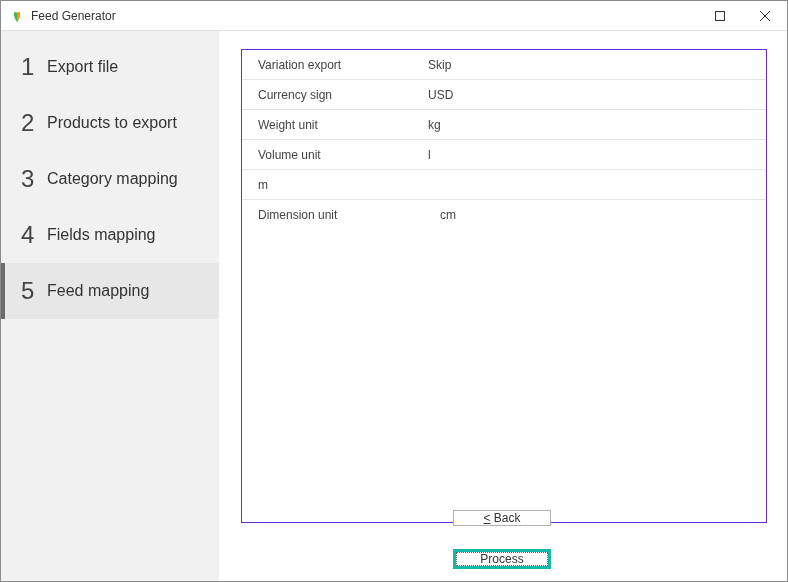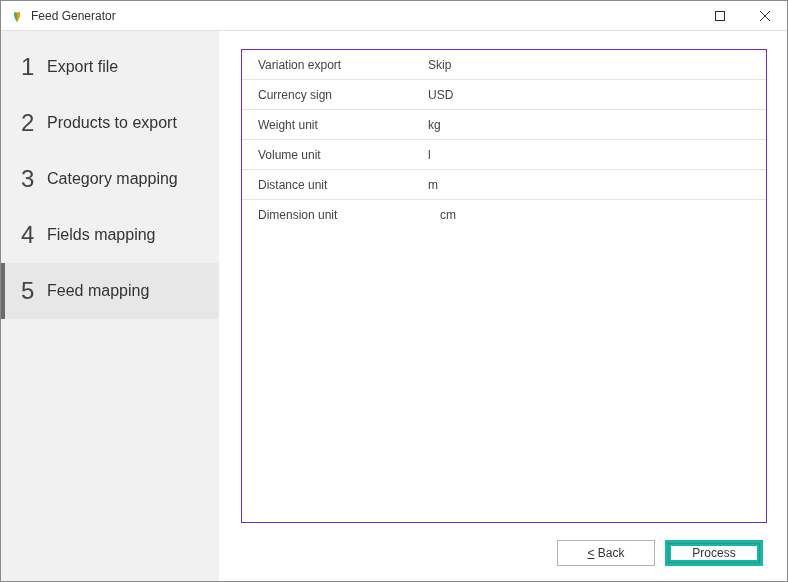--- a/index.html
+++ b/index.html
@@ -105,37 +105,39 @@
     color: #444;
   }
   .footer {
     height: 46px;
     display: flex;
     align-items: center;
     justify-content: flex-end;
     gap: 10px;
     padding-right: 4px;
     padding-top: 14px;
+    flex-direction: column;
   }
   .btn {
     min-width: 98px;
     height: 26px;
     border: 1px solid #b3b3b3;
     background: #fff;
     display: inline-flex;
     align-items: center;
     justify-content: center;
     font-size: 12px;
     color: #333;
     padding: 0 10px;
   }
   .btn.default {
-    border: 6px solid #14b8a6;
+    border: 3px solid #14b8a6;
     outline: 1px dotted #666;
     outline-offset: -4px;
+    margin-top: 13px;
   }
   .underline-first::first-letter { text-decoration: underline; }
 </style>
 </head>
 <body>
 
 <div class="window">
 
   <div class="titlebar">
     <span class="app-icon">
@@ -196,21 +198,20 @@
         </div>
         <div class="opt-row">
           <span class="opt-label">Weight unit</span>
           <span class="opt-value">kg</span>
         </div>
         <div class="opt-row">
           <span class="opt-label">Volume unit</span>
           <span class="opt-value">l</span>
         </div>
         <div class="opt-row">
-          <span class="opt-label">Distance unit</span>
           <span class="opt-value">m</span>
         </div>
         <div class="opt-row">
           <span class="opt-label">Dimension unit</span>
           <span class="opt-value">cm</span>
         </div>
       </div>
 
       <div class="footer">
         <div class="btn">

